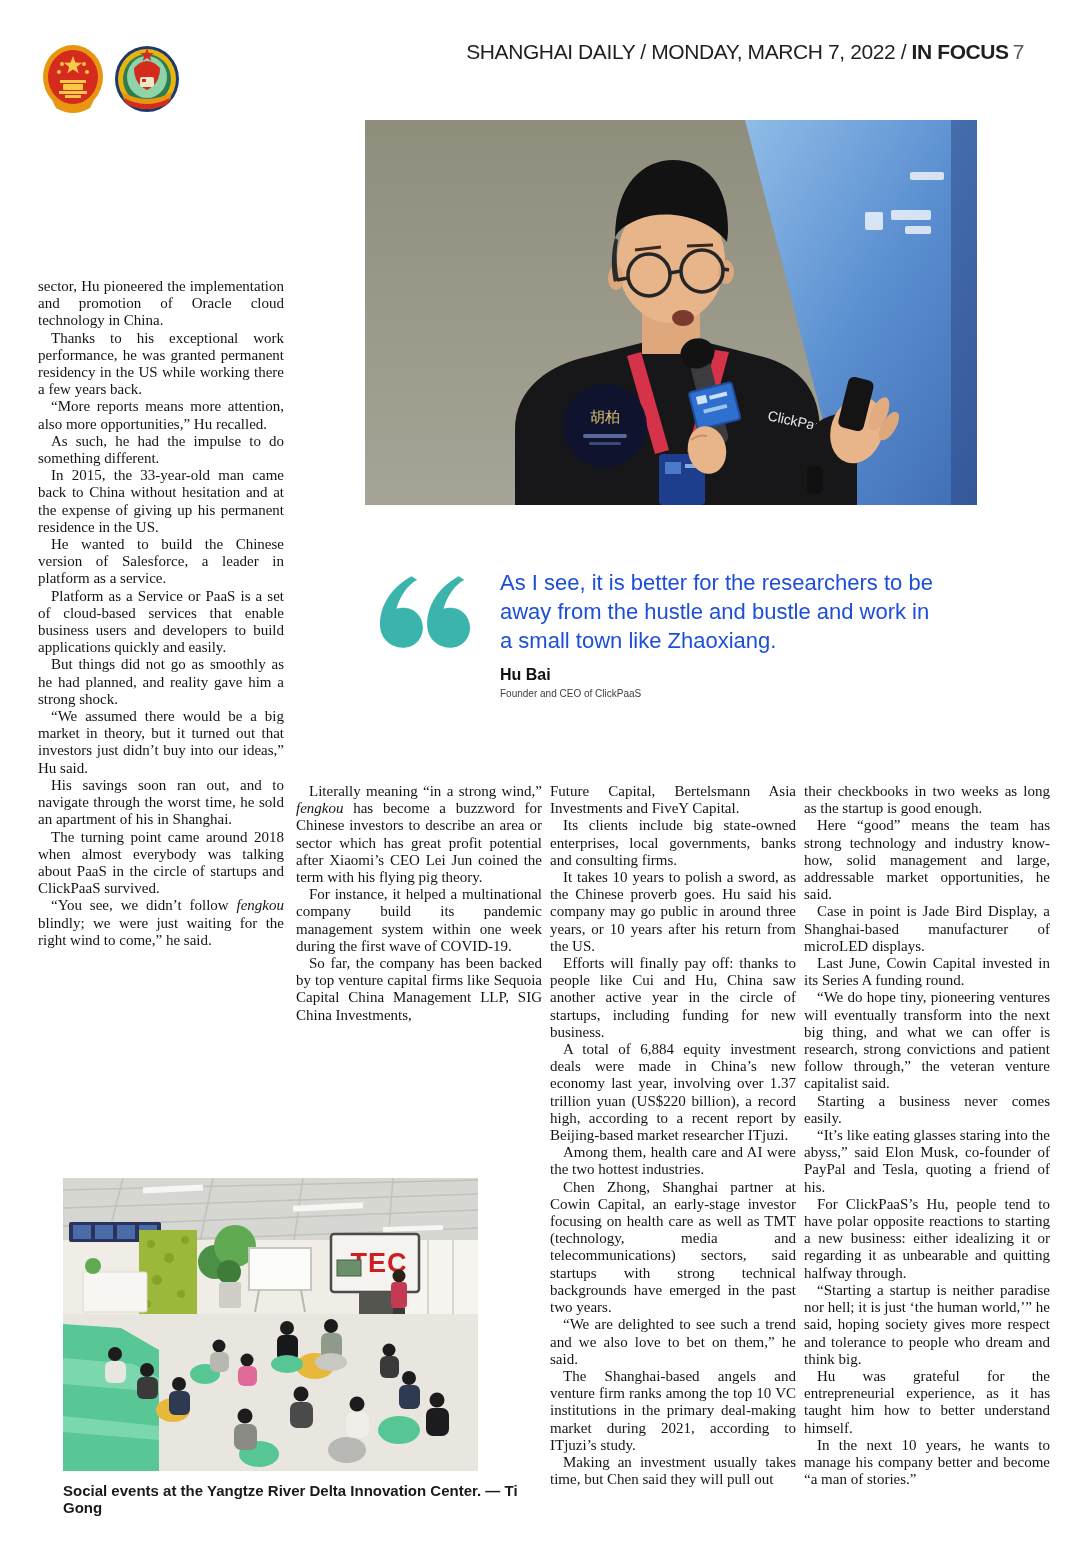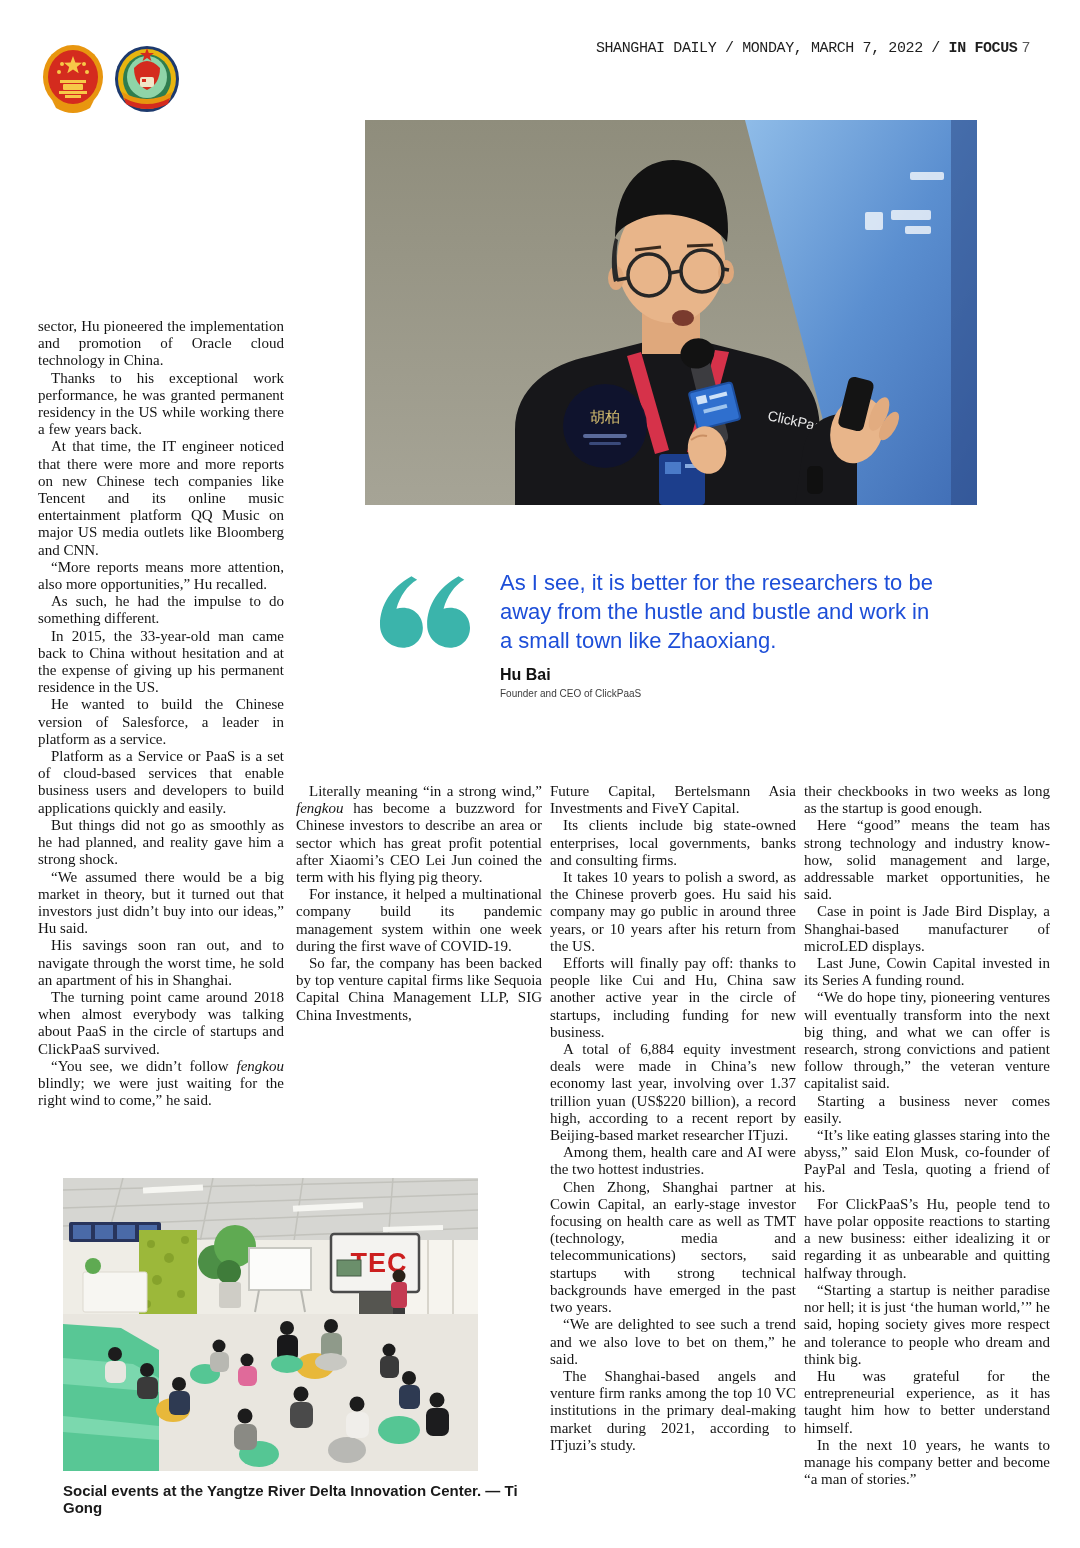--- a/index.html
+++ b/index.html
@@ -1,21 +1,21 @@
 <!DOCTYPE html>
 <html lang="en"><head>
 <meta charset="utf-8">
 <style>
   html,body{margin:0;padding:0;background:#ffffff;}
   .page{position:relative;width:1080px;height:1548px;background:#ffffff;overflow:hidden;
         font-family:"Liberation Serif",serif;color:#141414;}
 
   
-  .header{position:absolute;top:40px;right:50px;font-family:Liberation Mono, monospace;
-          font-size:15px;letter-spacing:-0.4px;color:#1f1f1f;white-space:nowrap;}
+  .header{position:absolute;top:40px;right:56px;font-family:Liberation Sans, sans-serif;
+          font-size:21px;letter-spacing:-0.4px;color:#1f1f1f;white-space:nowrap;}
   .header b{font-weight:bold;}
   .header .pageno{color:#5a5a5a;margin-left:4px;}
 
   
   .emblems{position:absolute;top:44px;left:42px;display:flex;gap:10px;}
 
   
   .main-photo{position:absolute;left:365px;top:120px;width:612px;height:385px;}
   .bottom-photo{position:absolute;left:63px;top:1178px;width:415px;height:293px;}
   .photo-caption{position:absolute;left:63px;top:1482px;width:470px;
@@ -29,21 +29,21 @@
                 font-family:"Liberation Sans",sans-serif;font-weight:bold;font-size:16px;color:#111;}
   .quote-author-title{position:absolute;left:500px;top:688px;
                 font-family:"Liberation Sans",sans-serif;font-size:10px;color:#3d3d3d;}
 
   
   .col{position:absolute;width:246px;font-size:15px;line-height:17.2px;text-align:justify;
        hyphens:auto;-webkit-hyphens:auto;}
   .col p{margin:0;text-indent:13px;}
   .col.cont-first p:first-child{text-indent:0;}
   .col em{font-style:italic;}
-  #col1{left:38px;top:278px;margin-top:40px;}
+  #col1{left:38px;top:278px;}
   #col2{left:296px;top:783px;}
   #col3{left:550px;top:783px;}
   #col4{left:804px;top:783px;}
 </style>
 </head>
 <body>
 
 <div class="page">
 
   <div class="header">
@@ -160,21 +160,20 @@
       <path d="M124 0 C96 16 80 40 80 68 C80 86 94 100 112 100 C128 100 140 88 140 72 C140 56 128 44 112 44 C109 44 106 44.5 103 45.5 C108 28 118 13 132 5 Z"></path>
     </g>
   </svg>
   <div class="quote-text">As I see, it is better for the researchers to be away from the hustle and bustle and work in a small town like Zhaoxiang.</div>
   <div class="quote-author">Hu Bai</div>
   <div class="quote-author-title">Founder and CEO of ClickPaaS</div>
 
   <div id="col1" class="col cont-first">
       <p>sector, Hu pioneered the implementation and promotion of Oracle cloud technology in China.</p>
       <p>Thanks to his exceptional work performance, he was granted permanent residency in the US while working there a few years back.</p>
-      <p>At that time, the IT engineer noticed that there were more and more reports on new Chinese tech companies like Tencent and its online music entertainment platform QQ Music on major US media outlets like Bloomberg and CNN.</p>
       <p>“More reports means more attention, also more opportunities,” Hu recalled.</p>
       <p>As such, he had the impulse to do something different.</p>
       <p>In 2015, the 33-year-old man came back to China without hesitation and at the expense of giving up his permanent residence in the US.</p>
       <p>He wanted to build the Chinese version of Salesforce, a leader in platform as a service.</p>
       <p>Platform as a Service or PaaS is a set of cloud-based services that enable business users and developers to build applications quickly and easily.</p>
       <p>But things did not go as smoothly as he had planned, and reality gave him a strong shock.</p>
       <p>“We assumed there would be a big market in theory, but it turned out that investors just didn’t buy into our ideas,” Hu said.</p>
       <p>His savings soon ran out, and to navigate through the worst time, he sold an apartment of his in Shanghai.</p>
       <p>The turning point came around 2018 when almost everybody was talking about PaaS in the circle of startups and ClickPaaS survived.</p>
       <p>“You see, we didn’t follow <em>fengkou</em> blindly; we were just waiting for the right wind to come,” he said.</p>
@@ -187,20 +186,21 @@
   <div id="col3" class="col cont-first">
       <p>Future Capital, Bertelsmann Asia Investments and FiveY Capital.</p>
       <p>Its clients include big state-owned enterprises, local governments, banks and consulting firms.</p>
       <p>It takes 10 years to polish a sword, as the Chinese proverb goes. Hu said his company may go public in around three years, or 10 years after his return from the US.</p>
       <p>Efforts will finally pay off: thanks to people like Cui and Hu, China saw another active year in the circle of startups, including funding for new business.</p>
       <p>A total of 6,884 equity investment deals were made in China’s new economy last year, involving over 1.37 trillion yuan (US$220 billion), a record high, according to a recent report by Beijing-based market researcher ITjuzi.</p>
       <p>Among them, health care and AI were the two hottest industries.</p>
       <p>Chen Zhong, Shanghai partner at Cowin Capital, an early-stage investor focusing on health care as well as TMT (technology, media and telecommunications) sectors, said startups with strong technical backgrounds have emerged in the past two years.</p>
       <p>“We are delighted to see such a trend and we also love to bet on them,” he said.</p>
       <p>The Shanghai-based angels and venture firm ranks among the top 10 VC institutions in the primary deal-making market during 2021, according to ITjuzi’s study.</p>
+      <p>Making an investment usually takes time, but Chen said they will pull out</p>
     </div>
   <div id="col4" class="col cont-first">
       <p>their checkbooks in two weeks as long as the startup is good enough.</p>
       <p>Here “good” means the team has strong technology and industry know-how, solid management and large, addressable market opportunities, he said.</p>
       <p>Case in point is Jade Bird Display, a Shanghai-based manufacturer of microLED displays.</p>
       <p>Last June, Cowin Capital invested in its Series A funding round.</p>
       <p>“We do hope tiny, pioneering ventures will eventually transform into the next big thing, and what we can offer is research, strong convictions and patient follow through,” the veteran venture capitalist said.</p>
       <p>Starting a business never comes easily.</p>
       <p>“It’s like eating glasses staring into the abyss,” said Elon Musk, co-founder of PayPal and Tesla, quoting a friend of his.</p>
       <p>For ClickPaaS’s Hu, people tend to have polar opposite reactions to starting a new business: either idealizing it or regarding it as unbearable and quitting halfway through.</p>

